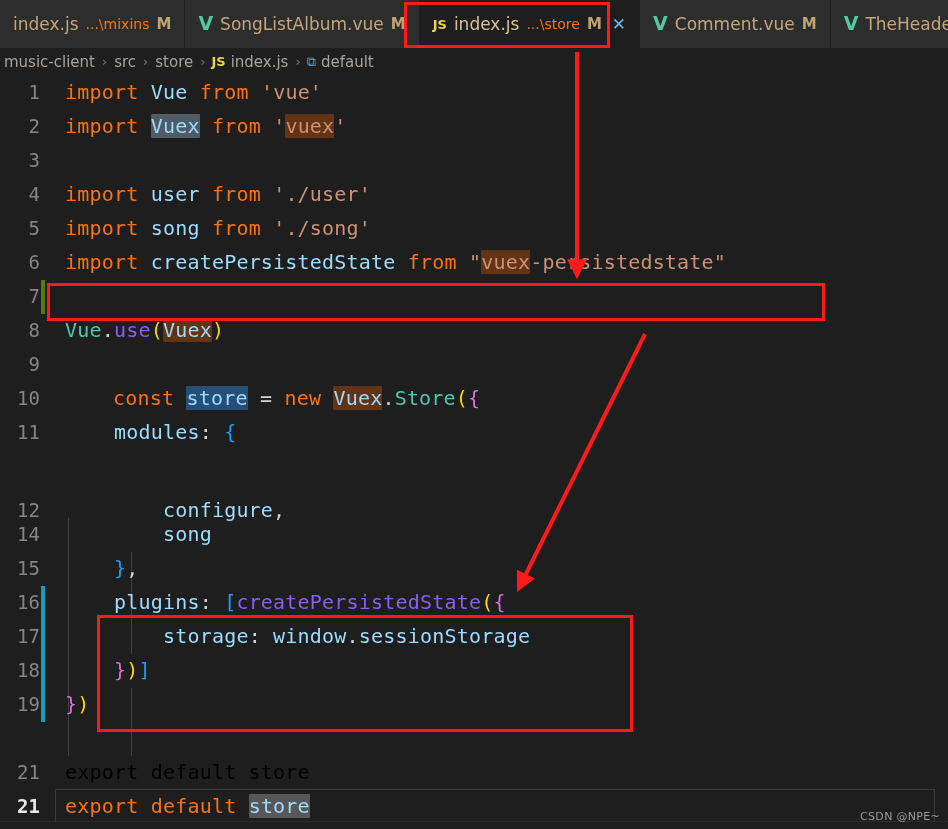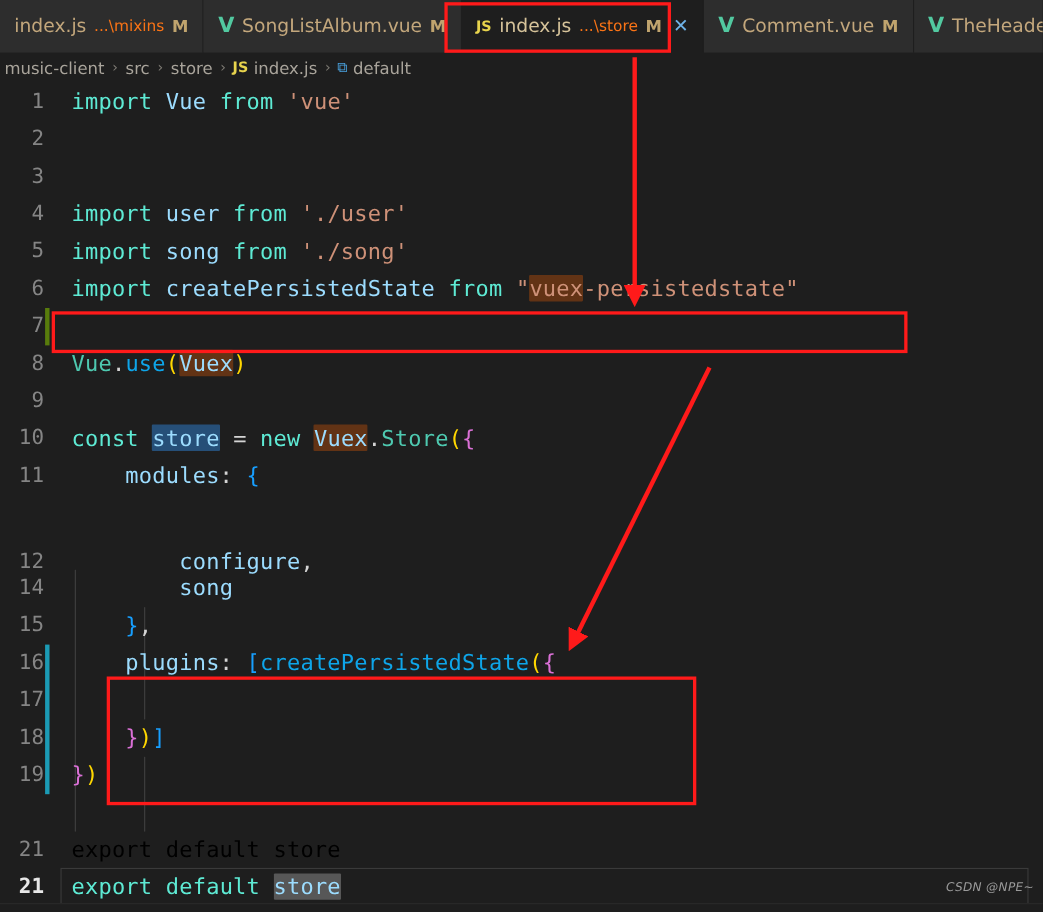--- a/index.html
+++ b/index.html
@@ -99,25 +99,25 @@
   .gutter.cur { color: #e8e8e8; font-weight: bold; }
   .codetext {
     font-family: "DejaVu Sans Mono", monospace;
     font-size: 20px;
     white-space: pre;
     padding-left: 19px;
     letter-spacing: 0.2px;
   }
 
   
-  .kw    { color: #5eead4; }   
+  .kw    { color: #f97316; }   
   .id    { color: #9cdcfe; }   
   .cls   { color: #4ec9b0; }   
   .str   { color: #ce9178; }   
-  .fn    { color: #0ea5e9; }   
+  .fn    { color: #8b5cf6; }   
   .punc  { color: #d4d4d4; }
   .brkY  { color: #ffd700; }
   .brkP  { color: #da70d6; }
   .brkB  { color: #179fff; }
   .var   { color: #9cdcfe; }
 
   
   .hl-find { background: #623315; border-radius: 1px; }
   .hl-sel  { background: #264f78; border-radius: 1px; }
   .hl-selg { background: #4f5b66; border-radius: 1px; }
@@ -149,26 +149,25 @@
   }
   .anno-svg {
     position: absolute; left: 0; top: 0;
     width: 948px; height: 829px;
     pointer-events: none;
   }
 
   
   #watermark {
     position: absolute;
-    right: 8px; bottom: 16px;
+    right: 8px; bottom: 6px;
     color: #9a9a9a;
     font-size: 11px;
     font-family: "DejaVu Sans", sans-serif;
     letter-spacing: 0.3px;
-    font-style: italic;
   }
   #bottombar {
     position: absolute; left: 0; bottom: 0;
     width: 948px; height: 7px;
     background: #1e1e1e;
     border-top: 1px solid #2a2a2a;
   }
 </style>
 </head>
 <body>
@@ -233,20 +232,21 @@
 
   <div class="curline" style="top:714px; height:34px;"></div>
 
   <div class="coderow" style="top:0px;">
     <span class="gutter">1</span>
     <span class="codetext"><span class="kw">import</span> <span class="id">Vue</span> <span class="kw">from</span> <span class="str">'vue'</span></span>
   </div>
 
   <div class="coderow" style="top:34px;">
     <span class="gutter">2</span>
+    <span class="codetext"><span class="kw">import</span> <span class="id hl-selg">Vuex</span> <span class="kw">from</span> <span class="str">'</span><span class="str hl-find">vuex</span><span class="str">'</span></span>
   </div>
 
   <div class="coderow" style="top:68px;">
     <span class="gutter">3</span>
   </div>
 
   <div class="coderow" style="top:102px;">
     <span class="gutter">4</span>
     <span class="codetext"><span class="kw">import</span> <span class="id">user</span> <span class="kw">from</span> <span class="str">'./user'</span></span>
   </div>
@@ -269,21 +269,21 @@
   <div class="coderow" style="top:238px;">
     <span class="gutter">8</span>
     <span class="codetext"><span class="cls">Vue</span><span class="punc">.</span><span class="fn">use</span><span class="brkY">(</span><span class="id hl-find">Vuex</span><span class="brkY">)</span></span>
   </div>
 
   <div class="coderow" style="top:272px;">
     <span class="gutter">9</span>
     <span class="codetext"></span>
   </div>
 
-  <div class="coderow" style="top:306px;">
+  <div class="coderow" style="top:306px;gap:48px;">
     <span class="gutter">10</span>
     <span class="codetext"><span class="kw">const</span> <span class="id hl-sel">store</span> <span class="punc">=</span> <span class="kw">new</span> <span class="id hl-find">Vuex</span><span class="punc">.</span><span class="cls">Store</span><span class="brkY">(</span><span class="brkP">{</span></span>
   </div>
 
   <div class="coderow" style="top:340px;">
     <span class="gutter">11</span>
     <span class="codetext">    <span class="var">modules</span><span class="punc">: </span><span class="brkB">{</span></span>
   </div>
 
   <div class="coderow" style="top:374px;margin-top:44px;">
@@ -302,20 +302,21 @@
     <span class="codetext">    <span class="brkB">}</span><span class="punc">,</span></span>
   </div>
 
   <div class="coderow" style="top:510px;">
     <span class="gutter">16</span>
     <span class="codetext">    <span class="var">plugins</span><span class="punc">: </span><span class="brkB">[</span><span class="fn">createPersistedState</span><span class="brkY">(</span><span class="brkP">{</span></span>
   </div>
 
   <div class="coderow" style="top:544px;">
     <span class="gutter">17</span>
+    <span class="codetext">        <span class="var">storage</span><span class="punc">: </span><span class="var">window</span><span class="punc">.</span><span class="var">sessionStorage</span></span>
   </div>
 
   <div class="coderow" style="top:578px;">
     <span class="gutter">18</span>
     <span class="codetext">    <span class="brkP">}</span><span class="brkY">)</span><span class="brkB">]</span></span>
   </div>
 
   <div class="coderow" style="top:612px;">
     <span class="gutter">19</span>
     <span class="codetext"><span class="brkP">}</span><span class="brkY">)</span></span>

